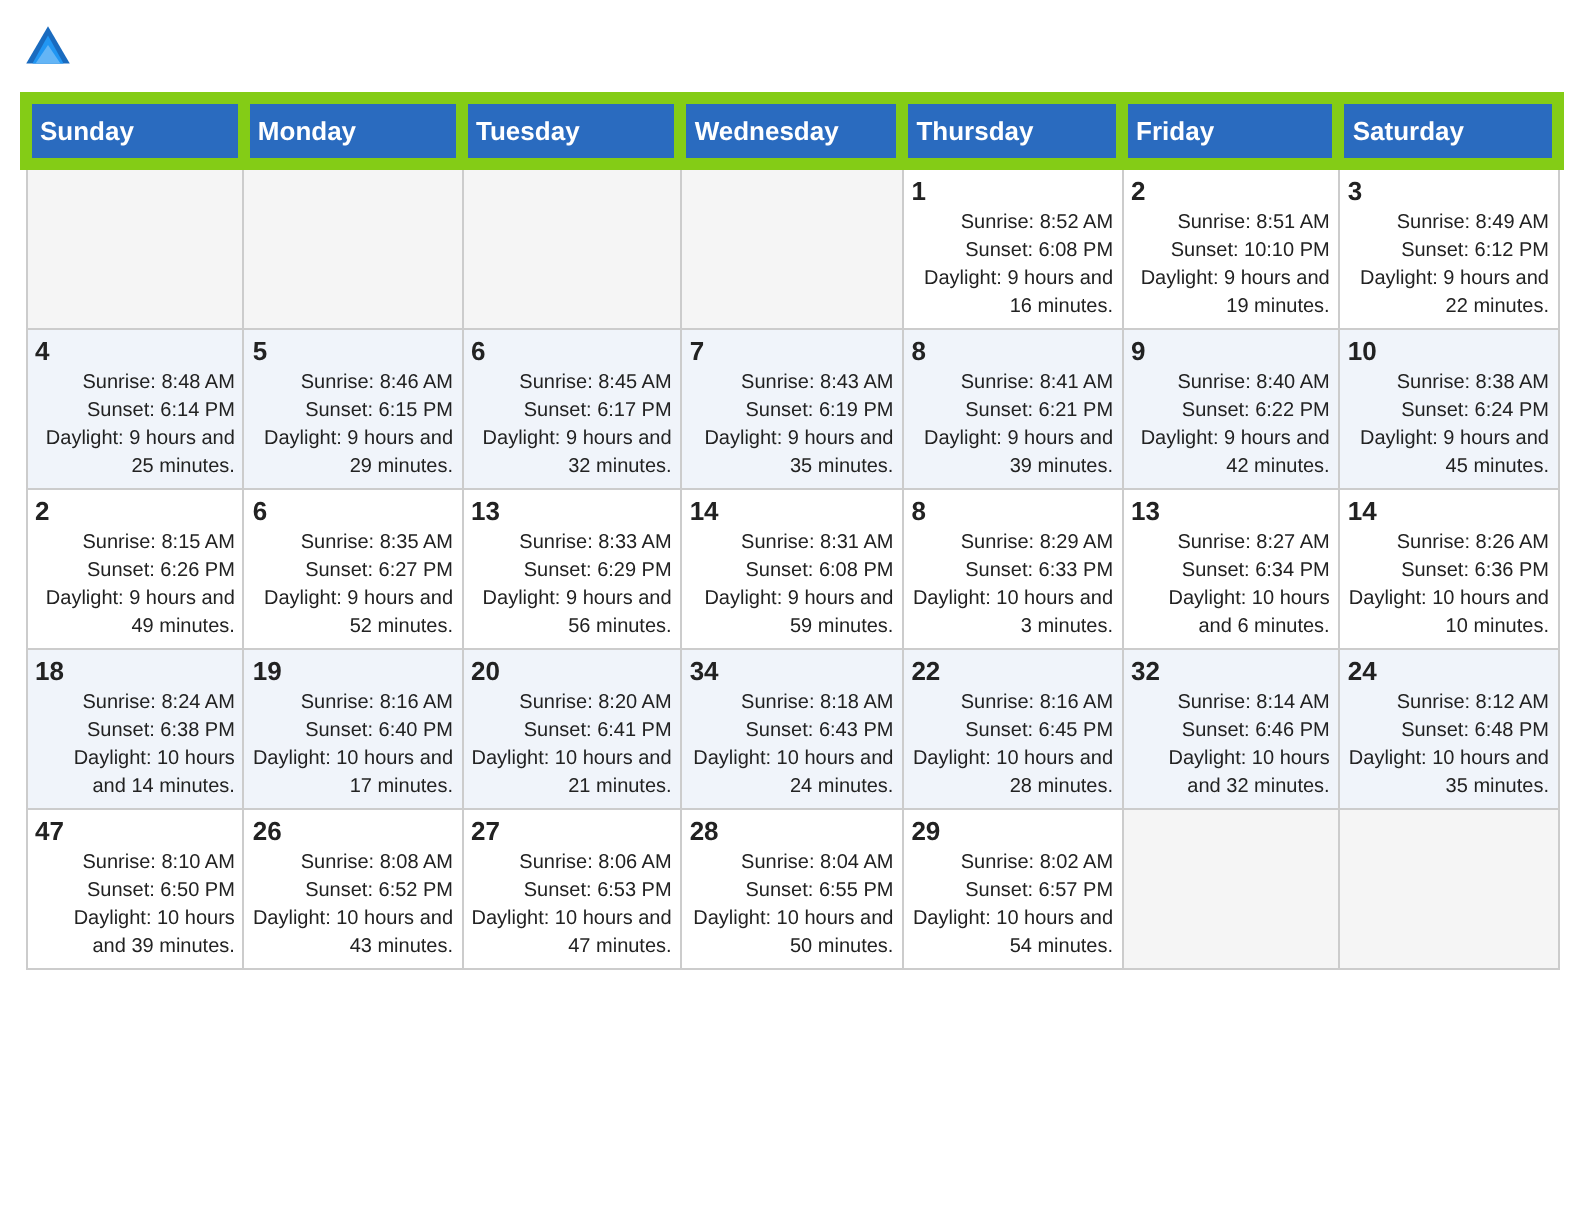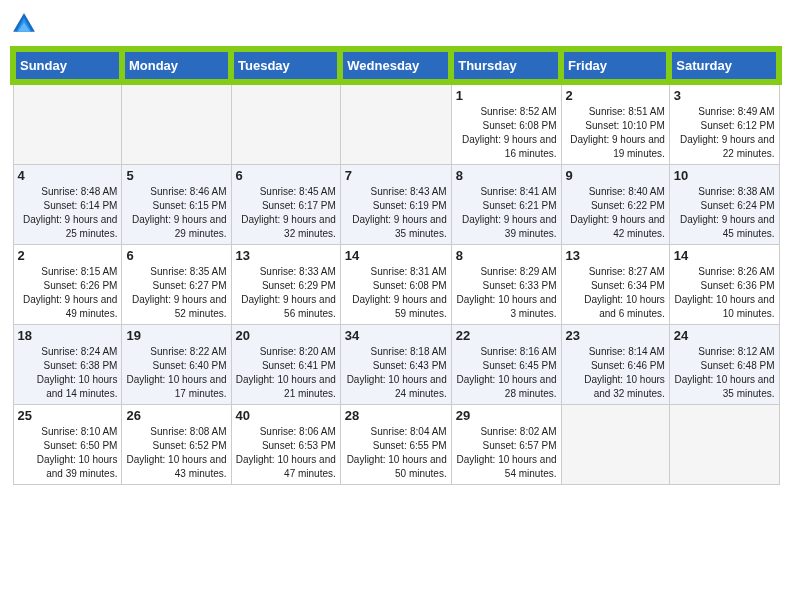--- a/index.html
+++ b/index.html
@@ -258,21 +258,21 @@
         <tr>
           <td>
             <div class="day-num">18</div>
             <div class="day-info">Sunrise: 8:24 AM
 Sunset: 6:38 PM
 Daylight: 10 hours
 and 14 minutes.</div>
           </td>
           <td>
             <div class="day-num">19</div>
-            <div class="day-info">Sunrise: 8:22 AM
+            <div class="day-info">Sunrise: 8:16 AM
 Sunset: 6:40 PM
 Daylight: 10 hours
 and 17 minutes.</div>
           </td>
           <td>
             <div class="day-num">20</div>
             <div class="day-info">Sunrise: 8:20 AM
 Sunset: 6:41 PM
 Daylight: 10 hours
 and 21 minutes.</div>
@@ -285,51 +285,51 @@
 and 24 minutes.</div>
           </td>
           <td>
             <div class="day-num">22</div>
             <div class="day-info">Sunrise: 8:16 AM
 Sunset: 6:45 PM
 Daylight: 10 hours
 and 28 minutes.</div>
           </td>
           <td>
-            <div class="day-num">23</div>
+            <div class="day-num">32</div>
             <div class="day-info">Sunrise: 8:14 AM
 Sunset: 6:46 PM
 Daylight: 10 hours
 and 32 minutes.</div>
           </td>
           <td>
             <div class="day-num">24</div>
             <div class="day-info">Sunrise: 8:12 AM
 Sunset: 6:48 PM
 Daylight: 10 hours
 and 35 minutes.</div>
           </td>
         </tr>
         <tr>
           <td>
-            <div class="day-num">25</div>
+            <div class="day-num">47</div>
             <div class="day-info">Sunrise: 8:10 AM
 Sunset: 6:50 PM
 Daylight: 10 hours
 and 39 minutes.</div>
           </td>
           <td>
             <div class="day-num">26</div>
             <div class="day-info">Sunrise: 8:08 AM
 Sunset: 6:52 PM
 Daylight: 10 hours
 and 43 minutes.</div>
           </td>
           <td>
-            <div class="day-num">40</div>
+            <div class="day-num">27</div>
             <div class="day-info">Sunrise: 8:06 AM
 Sunset: 6:53 PM
 Daylight: 10 hours
 and 47 minutes.</div>
           </td>
           <td>
             <div class="day-num">28</div>
             <div class="day-info">Sunrise: 8:04 AM
 Sunset: 6:55 PM
 Daylight: 10 hours

